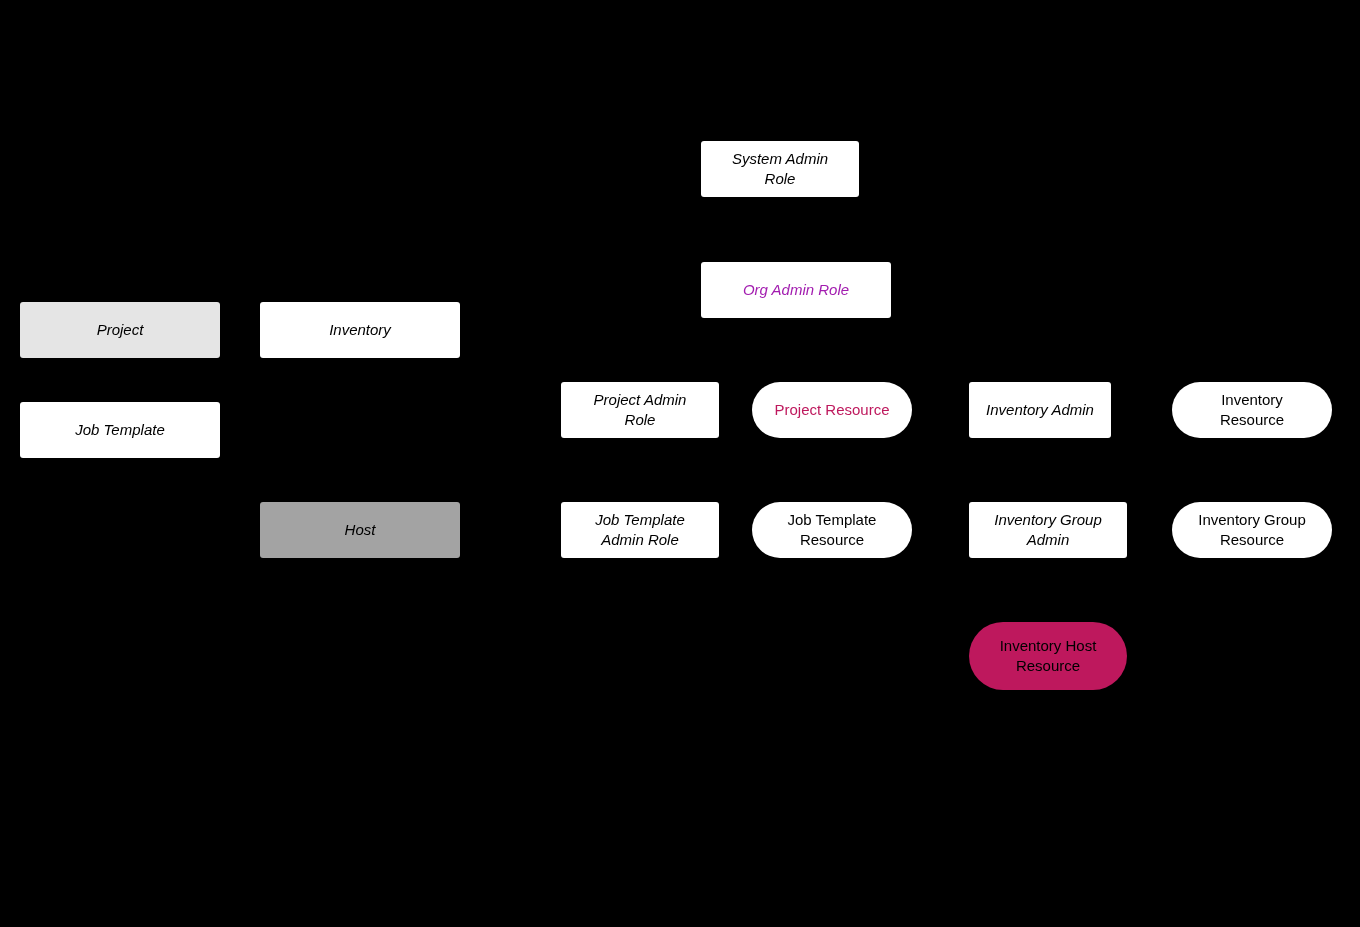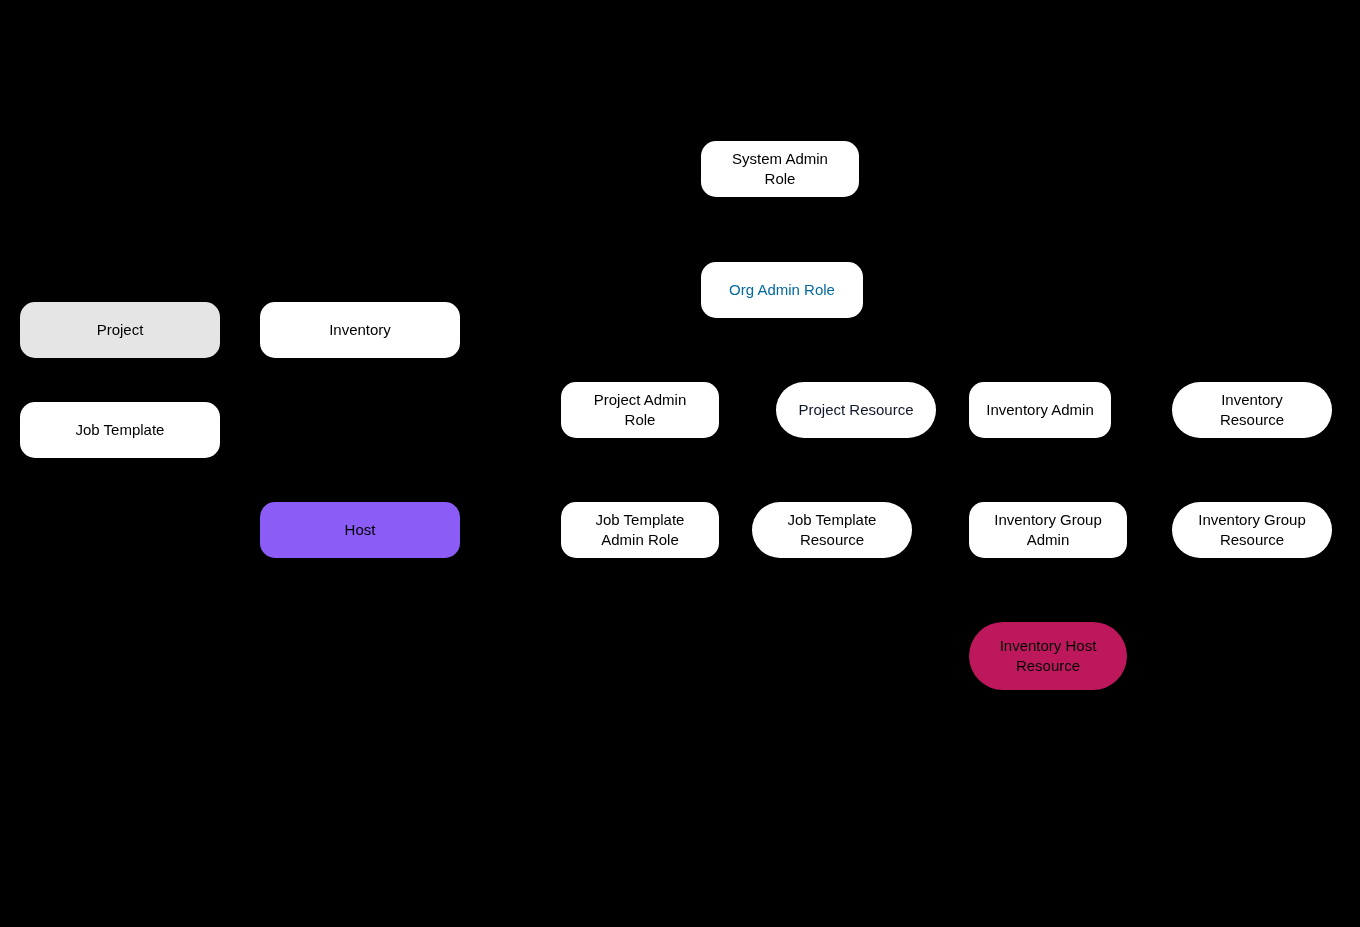--- a/index.html
+++ b/index.html
@@ -23,40 +23,41 @@
     align-items: center;
     justify-content: center;
     text-align: center;
     font-size: 15px;
     line-height: 20px;
     box-sizing: border-box;
     padding: 2px 6px;
     white-space: pre-line;
   }
   .node.rect {
-    border-radius: 15px;
+    border-radius: 3px;
+    font-style: italic;
   }
   .node.pill {
     border-radius: 999px;
   }
 </style>
 </head>
 <body>
 
 <div id="canvas">
     <div class="node rect" style="left: 20px; top: 302px; width: 200px; height: 56px; background: #e5e5e5; color: rgb(0, 0, 0);">Project</div>
     <div class="node rect" style="left: 260px; top: 302px; width: 200px; height: 56px; background: rgb(255, 255, 255); color: rgb(0, 0, 0);">Inventory</div>
     <div class="node rect" style="left: 20px; top: 402px; width: 200px; height: 56px; background: rgb(255, 255, 255); color: rgb(0, 0, 0);">Job Template</div>
-    <div class="node rect" style="left: 260px; top: 502px; width: 200px; height: 56px; background: #8b5cf6; color: rgb(0, 0, 0);">Host</div>
+    <div class="node rect" style="left: 260px; top: 502px; width: 200px; height: 56px; background: #a3a3a3; color: rgb(0, 0, 0);">Host</div>
     <div class="node rect" style="left: 701px; top: 141px; width: 158px; height: 56px; background: rgb(255, 255, 255); color: rgb(0, 0, 0);">System Admin
 Role</div>
-    <div class="node rect" style="left: 701px; top: 262px; width: 162px; height: 56px; background: rgb(255, 255, 255); color: #0369a1;">Org Admin Role</div>
+    <div class="node rect" style="left: 701px; top: 262px; width: 190px; height: 56px; background: rgb(255, 255, 255); color: #a21caf;">Org Admin Role</div>
     <div class="node rect" style="left: 561px; top: 382px; width: 158px; height: 56px; background: rgb(255, 255, 255); color: rgb(0, 0, 0);">Project Admin
 Role</div>
-    <div class="node pill" style="left: 776px; top: 382px; width: 160px; height: 56px; background: rgb(255, 255, 255); color: #0f172a;">Project Resource</div>
+    <div class="node pill" style="left: 752px; top: 382px; width: 160px; height: 56px; background: rgb(255, 255, 255); color: #be185d;">Project Resource</div>
     <div class="node rect" style="left: 969px; top: 382px; width: 142px; height: 56px; background: rgb(255, 255, 255); color: rgb(0, 0, 0);">Inventory Admin</div>
     <div class="node pill" style="left: 1172px; top: 382px; width: 160px; height: 56px; background: rgb(255, 255, 255); color: rgb(0, 0, 0);">Inventory
 Resource</div>
     <div class="node rect" style="left: 561px; top: 502px; width: 158px; height: 56px; background: rgb(255, 255, 255); color: rgb(0, 0, 0);">Job Template
 Admin Role</div>
     <div class="node pill" style="left: 752px; top: 502px; width: 160px; height: 56px; background: rgb(255, 255, 255); color: rgb(0, 0, 0);">Job Template
 Resource</div>
     <div class="node rect" style="left: 969px; top: 502px; width: 158px; height: 56px; background: rgb(255, 255, 255); color: rgb(0, 0, 0);">Inventory Group
 Admin</div>
     <div class="node pill" style="left: 1172px; top: 502px; width: 160px; height: 56px; background: rgb(255, 255, 255); color: rgb(0, 0, 0);">Inventory Group

